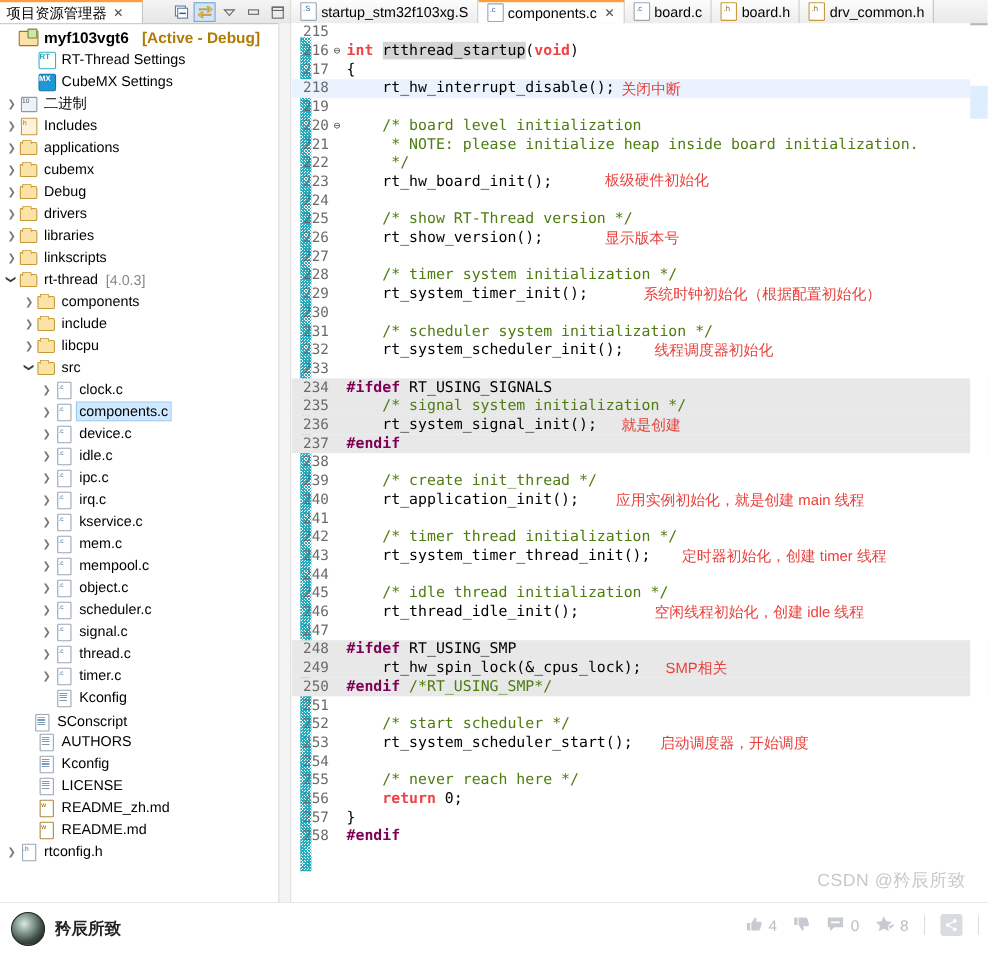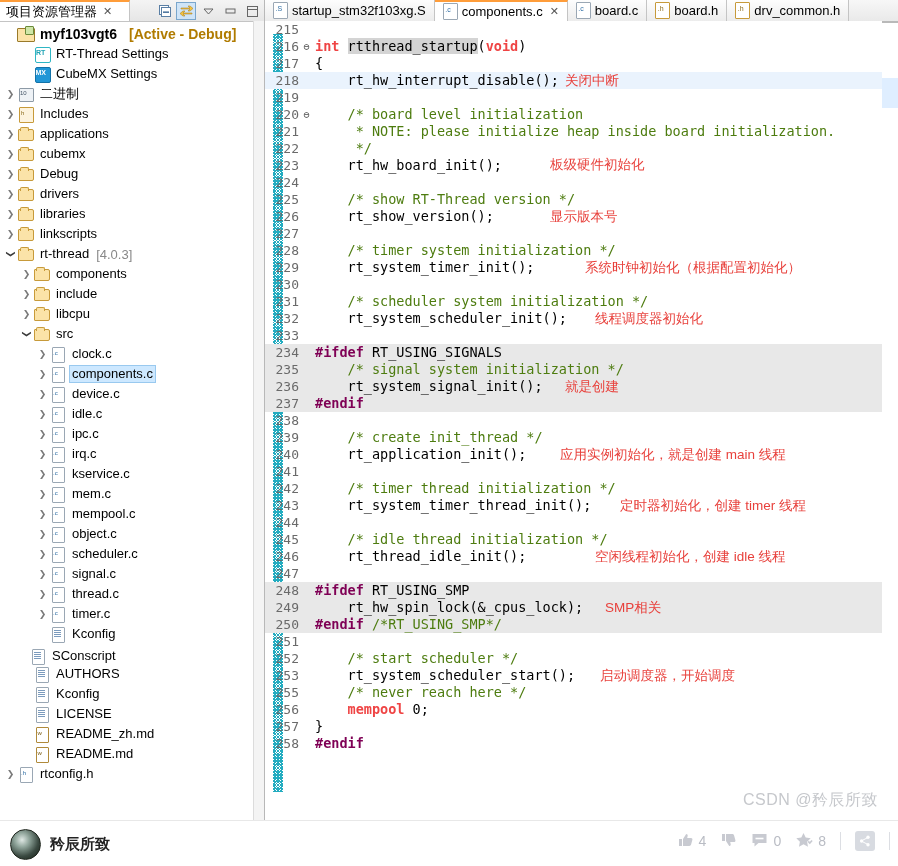--- a/index.html
+++ b/index.html
@@ -590,22 +590,23 @@
           <div class="cl"><span class="ln">244</span><span class="ctext"></span></div>
           <div class="cl"><span class="ln">245</span><span class="ctext">    <span class="cm">/* idle thread initialization */</span></span></div>
           <div class="cl"><span class="ln">246</span><span class="ctext">    rt_thread_idle_init();</span><span class="anno" style="position:absolute;left:330px;top:0;">空闲线程初始化，创建 idle 线程</span></div>
           <div class="cl"><span class="ln">247</span><span class="ctext"></span></div>
           <div class="cl grey"><span class="ln">248</span><span class="ctext"><span class="pp">#ifdef</span> RT_USING_SMP</span></div>
           <div class="cl grey"><span class="ln">249</span><span class="ctext">    rt_hw_spin_lock(&amp;_cpus_lock);</span><span class="anno" style="position:absolute;left:340px;top:0;">SMP相关</span></div>
           <div class="cl grey"><span class="ln">250</span><span class="ctext"><span class="pp">#endif</span> <span class="cm">/*RT_USING_SMP*/</span></span></div>
           <div class="cl"><span class="ln">251</span><span class="ctext"></span></div>
           <div class="cl"><span class="ln">252</span><span class="ctext">    <span class="cm">/* start scheduler */</span></span></div>
           <div class="cl"><span class="ln">253</span><span class="ctext">    rt_system_scheduler_start();</span><span class="anno" style="position:absolute;left:335px;top:0;">启动调度器，开始调度</span></div>
+          <div class="cl"><span class="ln">254</span><span class="ctext"></span></div>
           <div class="cl"><span class="ln">255</span><span class="ctext">    <span class="cm">/* never reach here */</span></span></div>
-          <div class="cl"><span class="ln">256</span><span class="ctext">    <span class="kw">mempool</span> 0;</span></div>
+          <div class="cl"><span class="ln">256</span><span class="ctext">    <span class="kw">return</span> 0;</span></div>
           <div class="cl"><span class="ln">257</span><span class="ctext">}</span></div>
           <div class="cl"><span class="ln">258</span><span class="ctext"><span class="pp">#endif</span></span></div>
         </div>
     </div>
     <div class="ed-rightmargin">
       <div class="ed-rm-top"></div>
       <div class="ed-rm-mark" style="top:57px;"></div>
     </div>
     <div class="watermark">CSDN @矜辰所致</div>
   </div>

